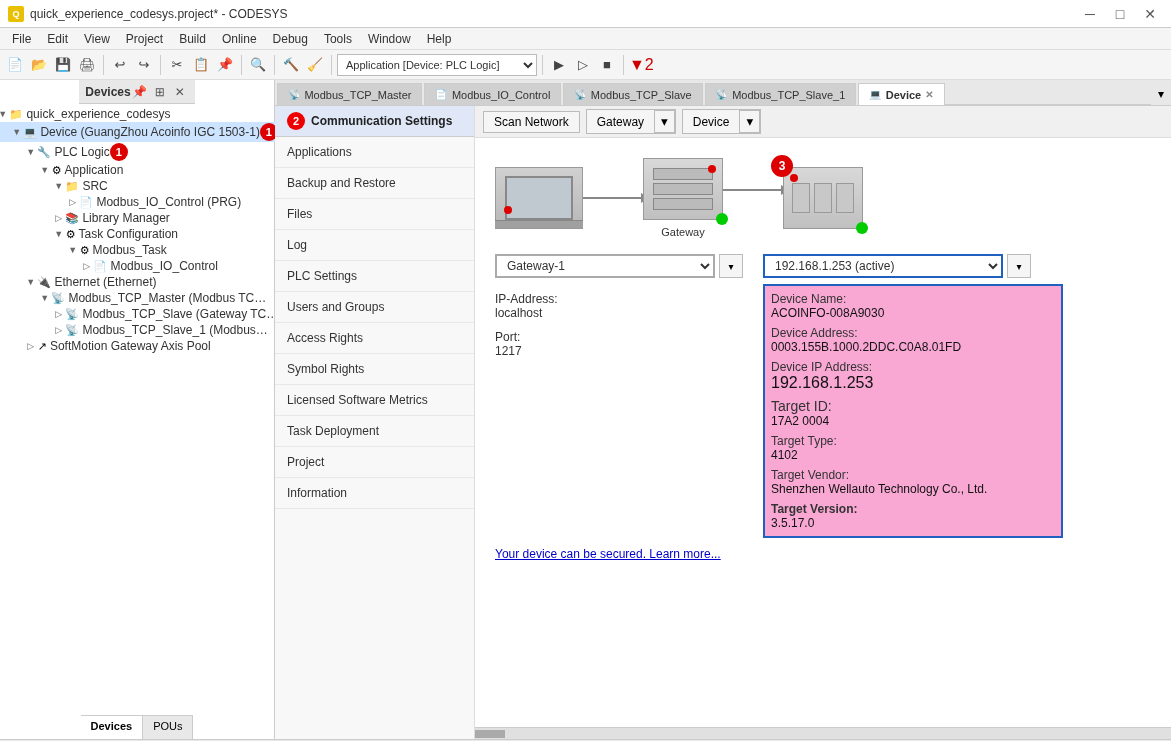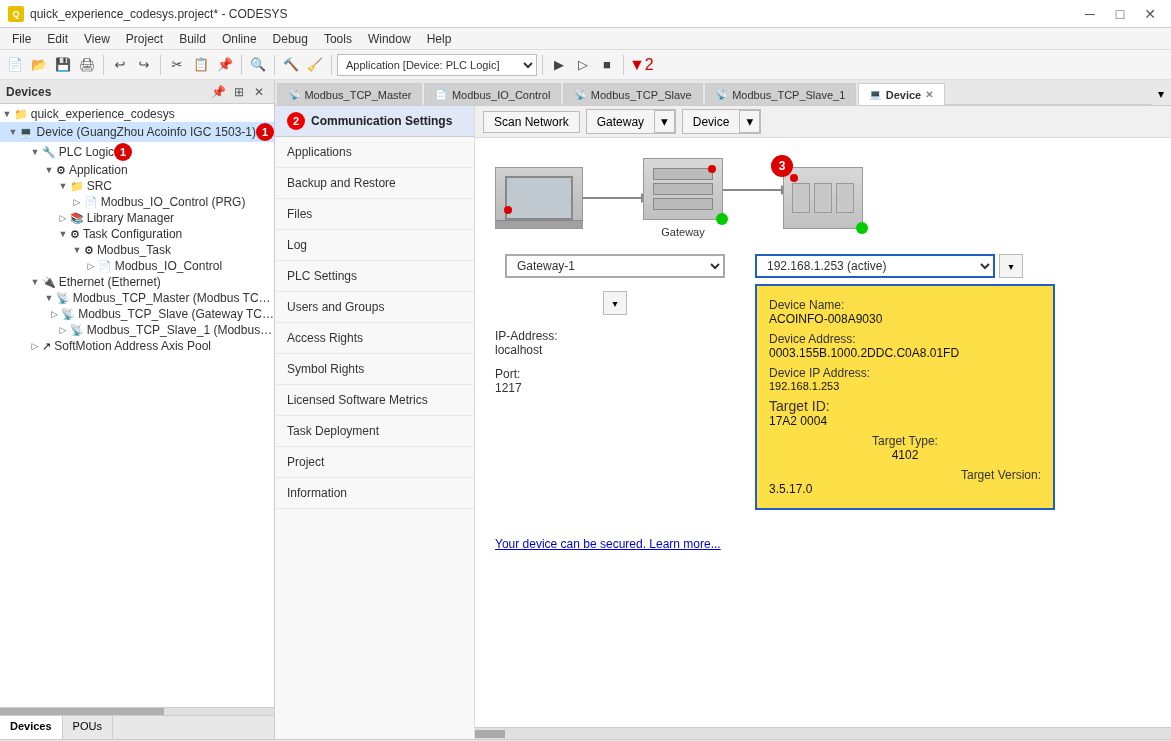--- a/index.html
+++ b/index.html
@@ -20,21 +20,21 @@
     .toolbar { height: 30px; background: #f5f5f5; border-bottom: 1px solid #ddd; display: flex; align-items: center; padding: 0 4px; gap: 2px; }
     .tb-btn { width: 22px; height: 22px; border: 1px solid transparent; background: transparent; cursor: pointer; display: flex; align-items: center; justify-content: center; font-size: 13px; color: #444; }
     .tb-sep { width: 1px; height: 20px; background: #ccc; margin: 0 3px; }
     .tb-dropdown { height: 22px; background: #fff; border: 1px solid #bbb; font-size: 11px; padding: 0 4px; color: #333; min-width: 200px; }
     .tb-red-arrow { color: #cc0000; font-size: 16px; }
 
     
     .main-layout { display: flex; height: calc(100vh - 82px); }
 
     
-    .sidebar { width: 275px; min-width: 275px; background: #fff; border-right: 1px solid #ccc; display: flex; flex-direction: column; }
+    .sidebar { width: 275px; min-width: 275px; background: #fff; border-right: 1px solid #ccc; display: flex; flex-direction: column; align-items: center; }
     .sidebar-header { height: 24px; background: #e8e8e8; display: flex; align-items: center; padding: 0 6px; border-bottom: 1px solid #ccc; justify-content: space-between; }
     .sidebar-title { font-size: 12px; font-weight: bold; color: #333; }
     .sidebar-controls { display: flex; gap: 2px; }
     .sidebar-ctrl-btn { width: 18px; height: 18px; background: transparent; border: none; cursor: pointer; font-size: 12px; color: #555; display: flex; align-items: center; justify-content: center; }
     .sidebar-tree { flex: 1; overflow-y: auto; padding: 2px 0; }
     .tree-node { display: flex; align-items: center; padding: 1px 0; cursor: pointer; white-space: nowrap; }
     .tree-node.selected { background: #cce4ff; }
     .tree-indent { display: inline-block; }
     .tree-expand { width: 14px; display: inline-flex; align-items: center; justify-content: center; font-size: 9px; color: #666; cursor: pointer; flex-shrink: 0; }
     .tree-icon { margin-right: 3px; font-size: 11px; flex-shrink: 0; }
@@ -228,21 +228,21 @@
       <div class="tree-node">
         <span class="tree-indent" style="width:56px"></span>
         <span class="tree-expand">▷</span>
         <span class="tree-icon">📡</span>
         <span class="tree-label">Modbus_TCP_Slave_1 (Modbus…</span>
       </div>
       <div class="tree-node">
         <span class="tree-indent" style="width:28px"></span>
         <span class="tree-expand">▷</span>
         <span class="tree-icon">↗</span>
-        <span class="tree-label">SoftMotion Address Axis Pool</span>
+        <span class="tree-label">SoftMotion Gateway Axis Pool</span>
       </div>
     </div>
     <div style="height:8px; background:#e0e0e0; border-top:1px solid #ccc; overflow:hidden;">
       <div style="width:60%; height:100%; background:#b0b0b0; margin-left:0;"></div>
     </div>
     <div class="sidebar-footer">
       <div class="sidebar-tab active">Devices</div>
       <div class="sidebar-tab">POUs</div>
     </div>
   </div>
@@ -358,21 +358,21 @@
                   <div style="position:absolute; width:8px; height:8px; background:#dd0000; border-radius:50%; top:6px; left:6px;"></div>
                   <div style="position:absolute; width:12px; height:12px; background:#00cc00; border-radius:50%; bottom:-6px; right:-6px;"></div>
                 </div>
                 <div style="width:22px; height:22px; background:#dd0000; color:white; border-radius:50%; display:flex; align-items:center; justify-content:center; font-size:12px; font-weight:bold; position:absolute; top:-12px; left:-12px;">3</div>
               </div>
             </div>
 
             <div style="display:flex; gap:20px; align-items:flex-start; width:100%;">
 
               <div style="display:flex; flex-direction:column; gap:6px; min-width:240px;">
-                <div style="display:flex; align-items:center; gap:13px;flex-direction:column;">
+                <div style="display:flex; align-items:center; gap:4px;">
                   <select style="height:24px; border:2px solid #aaa; background:#fff; font-size:12px; padding:0 6px; min-width:220px; color:#333;">
                     <option>Gateway-1</option>
                   </select>
                   <button style="height:24px; width:24px; border:1px solid #bbb; background:#f5f5f5; cursor:pointer; font-size:10px; display:flex; align-items:center; justify-content:center;">▾</button>
                 </div>
                 <div style="margin-top:8px;">
                   <div style="font-size:12px; color:#333;">IP-Address:</div>
                   <div style="font-size:12px; color:#333;">localhost</div>
                 </div>
                 <div style="margin-top:4px;">
@@ -382,50 +382,54 @@
               </div>
 
               <div style="display:flex; flex-direction:column; gap:6px; min-width:300px;">
                 <div style="display:flex; align-items:center; gap:4px;">
                   <select style="height:24px; border:2px solid #2060c0; background:#fff; font-size:12px; padding:0 6px; min-width:240px; color:#333;">
                     <option>192.168.1.253 (active)</option>
                   </select>
                   <button style="height:24px; width:24px; border:1px solid #bbb; background:#f5f5f5; cursor:pointer; font-size:10px; display:flex; align-items:center; justify-content:center;">▾</button>
                 </div>
 
-                <div style="border:2px solid #2060c0; padding:12px; background:#fde047; min-width:280px;">
+                <div style="border:2px solid #2060c0; padding:6px; background:#f9a8d4; min-width:280px;">
                   <div style="margin-bottom:6px;">
                     <div style="font-size:12px; color:#333; font-weight:500;">Device Name:</div>
                     <div style="font-size:12px; color:#111;">ACOINFO-008A9030</div>
                   </div>
                   <div style="margin-bottom:6px;">
                     <div style="font-size:12px; color:#333; font-weight:500;">Device Address:</div>
                     <div style="font-size:12px; color:#111;">0003.155B.1000.2DDC.C0A8.01FD</div>
                   </div>
                   <div style="margin-bottom:6px;">
                     <div style="font-size:12px; color:#333; font-weight:500;">Device IP Address:</div>
-                    <div style="font-size:11px; color:#111;">192.168.1.253</div>
+                    <div style="font-size:16px; color:#111;">192.168.1.253</div>
                   </div>
                   <div style="margin-bottom:6px;">
                     <div style="font-size:14px; color:#333; font-weight:500;">Target ID:</div>
                     <div style="font-size:12px; color:#111;">17A2  0004</div>
                   </div>
-                  <div style="margin-bottom:6px;text-align:center;">
+                  <div style="margin-bottom:6px;">
                     <div style="font-size:12px; color:#333; font-weight:500;">Target Type:</div>
                     <div style="font-size:12px; color:#111;">4102</div>
                   </div>
+                  <div style="margin-bottom:6px;">
+                    <div style="font-size:12px; color:#333; font-weight:500;">Target Vendor:</div>
+                    <div style="font-size:12px; color:#111;">Shenzhen Wellauto Technology Co., Ltd.</div>
+                  </div>
                   <div style="margin-bottom:0;">
-                    <div style="font-size:12px; color:#333; font-weight:400;text-align:right;">Target Version:</div>
+                    <div style="font-size:12px; color:#333; font-weight:700;">Target Version:</div>
                     <div style="font-size:12px; color:#111;">3.5.17.0</div>
                   </div>
                 </div>
               </div>
             </div>
 
-            <div style="margin-top:27px;">
+            <div style="margin-top:9px;">
               <a href="#" style="color:#0000cc; text-decoration:underline; font-size:12px;">Your device can be secured. Learn more...</a>
             </div>
           </div>
         </div>
 
         <div style="height:12px; background:#e0e0e0; border-top:1px solid #ccc; display:flex; align-items:center; overflow:hidden;">
           <div style="width:30px; height:8px; background:#aaa; margin-left:0;"></div>
         </div>
       </div>
     </div>

